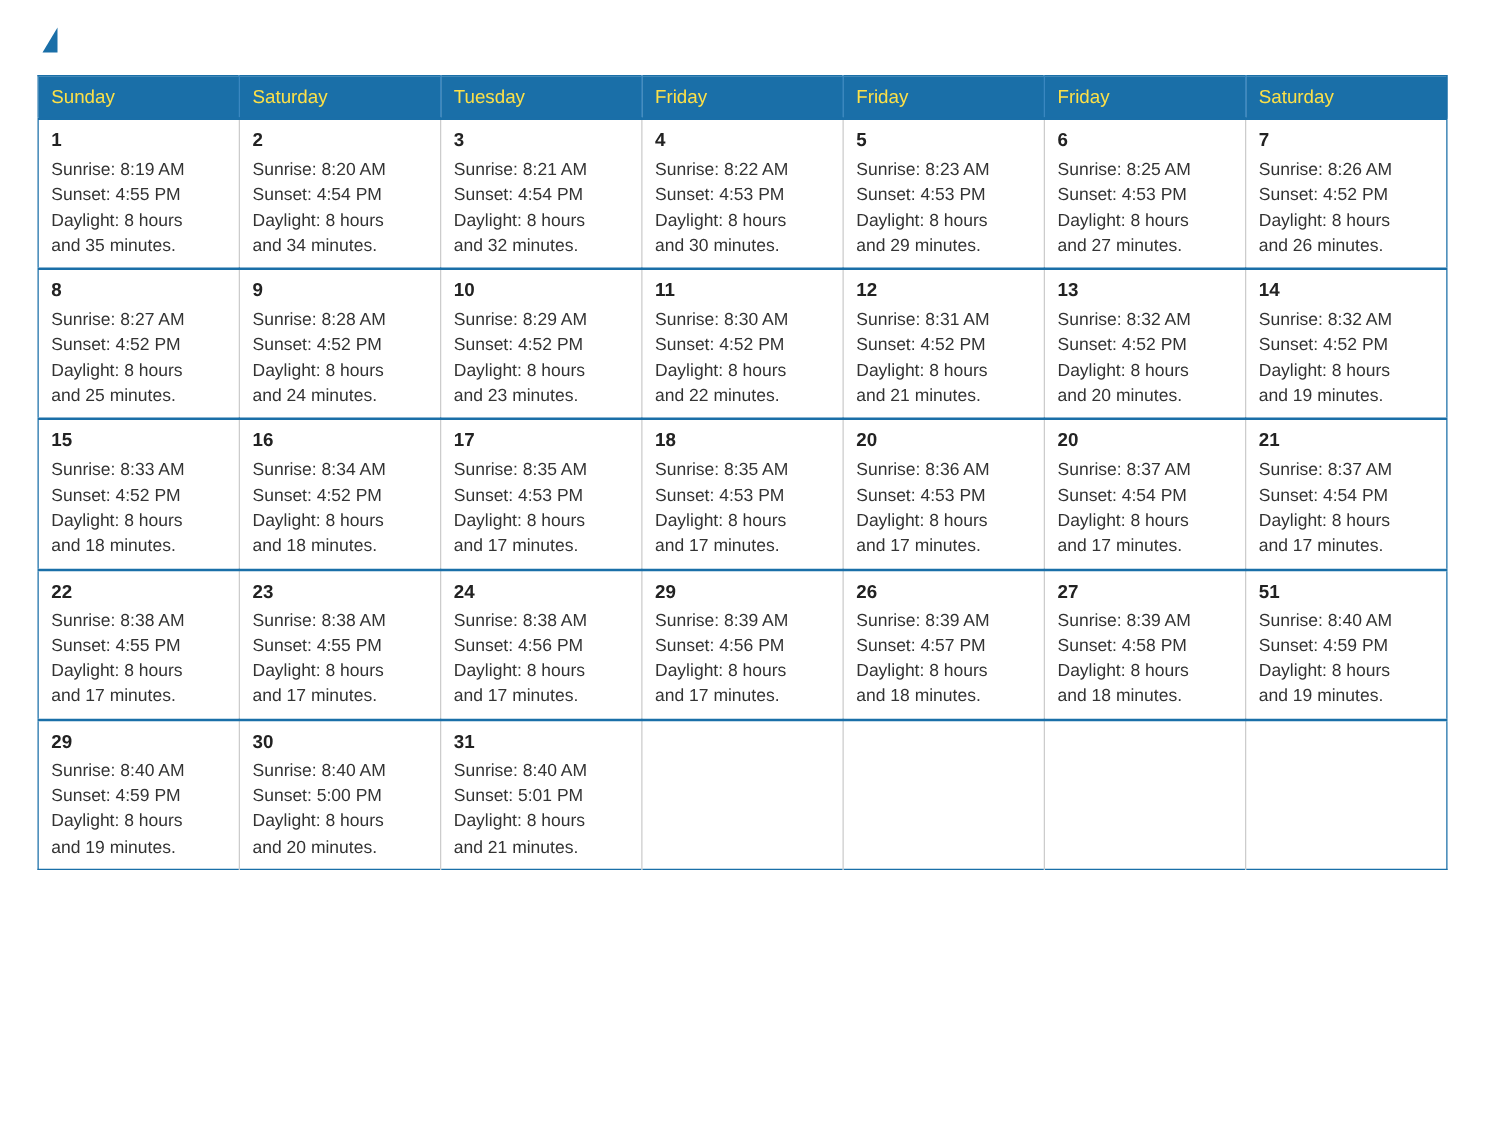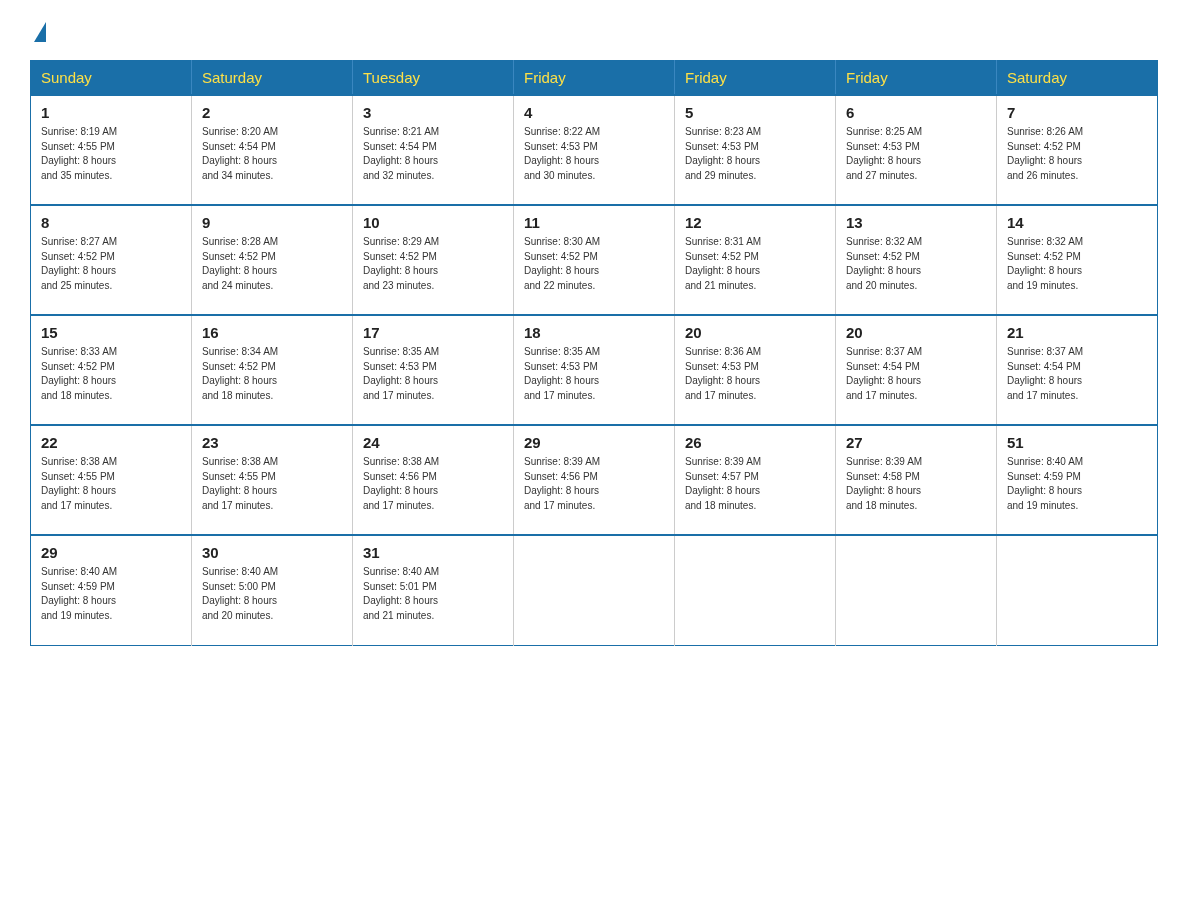--- a/index.html
+++ b/index.html
@@ -97,21 +97,21 @@
     .calendar tbody td.empty {
       background: #fff;
     }
     .day-number {
       font-size: 15px;
       font-weight: bold;
       color: #222;
       margin-bottom: 4px;
     }
     .day-info {
-      font-size: 10px;
+      font-size: 14px;
       color: #333;
       line-height: 1.45;
     }
   </style>
 </head>
 <body>
 
 <div class="header">
   <div class="logo">
     <div class="logo-top">

